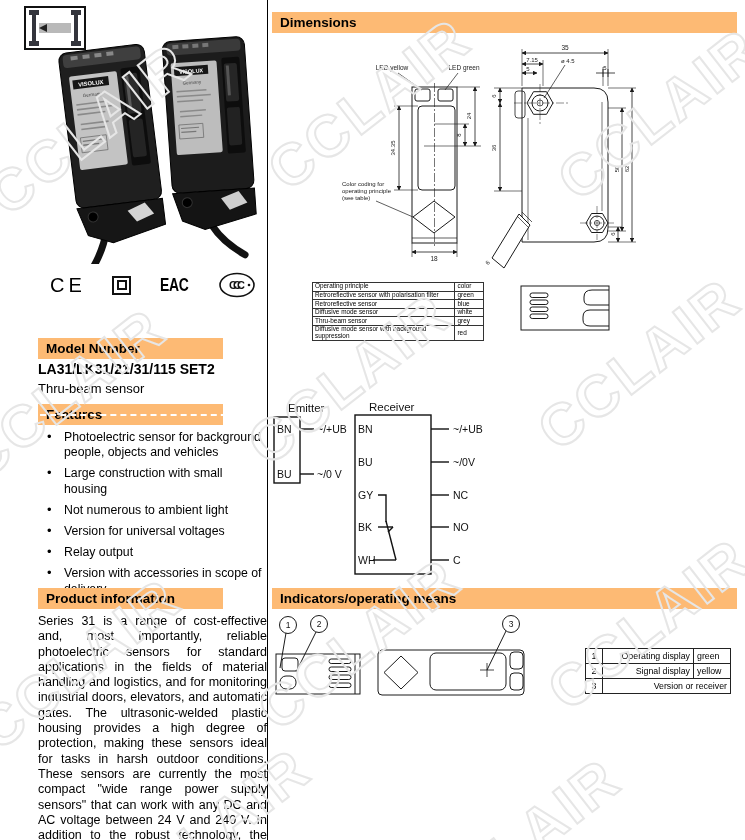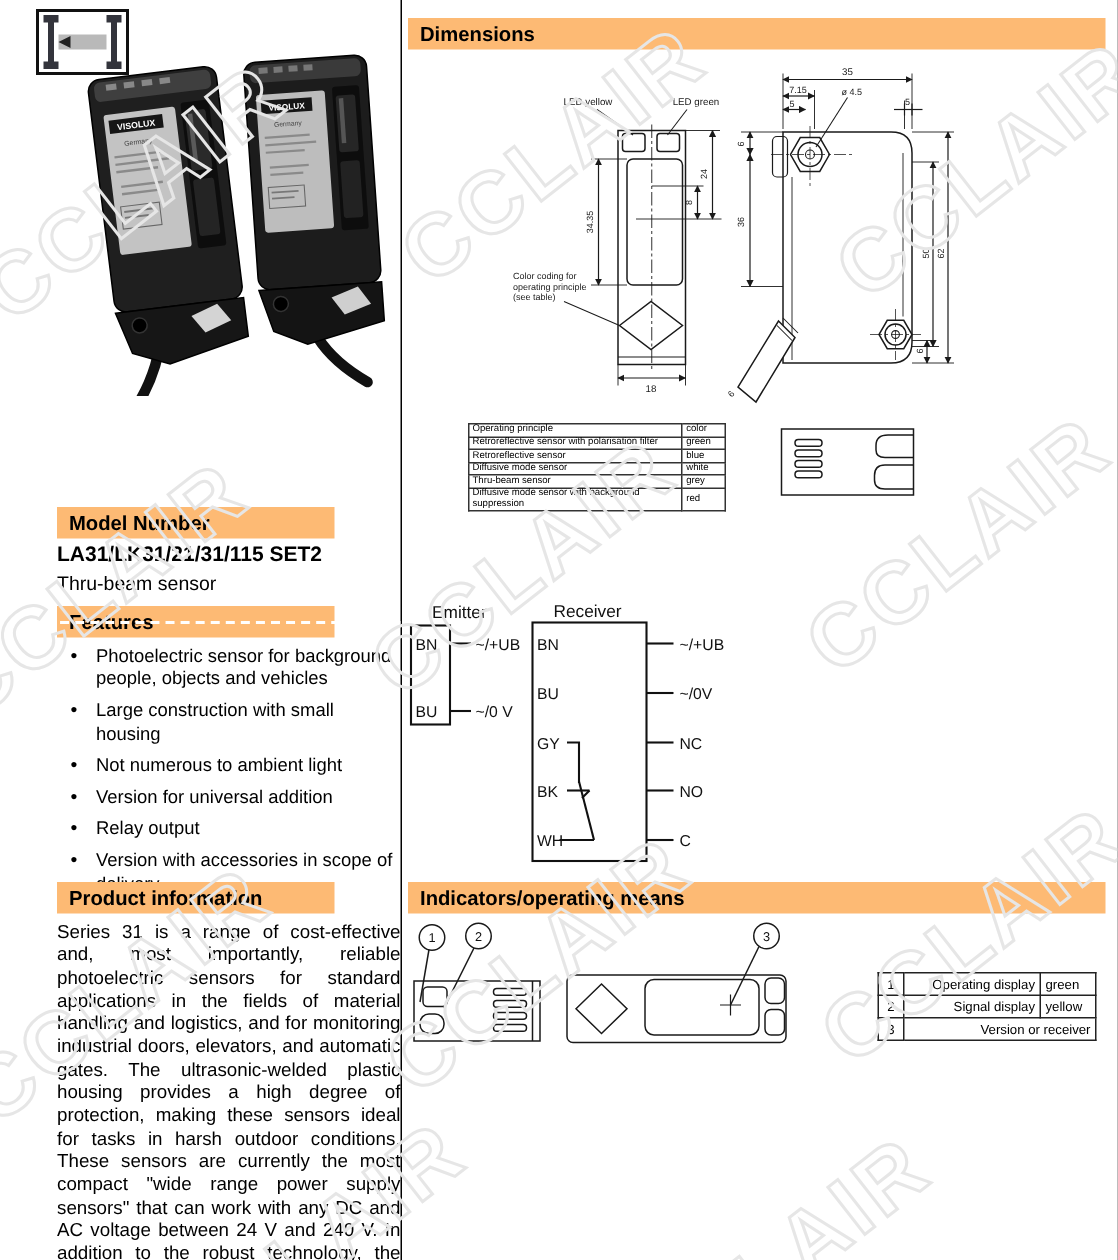--- a/index.html
+++ b/index.html
@@ -132,33 +132,45 @@
       <rect x="60" y="22" width="19" height="98" rx="2" fill="#0d0d0d"></rect>
       <rect x="62" y="28" width="14" height="40" rx="2" fill="#2a2a2a"></rect>
       <rect x="62" y="74" width="14" height="38" rx="2" fill="#242424"></rect>
       <rect x="64" y="30" width="3" height="32" fill="#5a5a5a"></rect>
       <path d="M0,156 L86,156 L86,182 L32,194 L8,184 Z" fill="#161616" stroke="#000"></path>
       <polygon points="50,164 68,158 76,170 58,176" fill="#d4d4d4"></polygon>
       <circle cx="15" cy="166" r="5" fill="#000" stroke="#333"></circle>
     </g>
   </svg>
 
+  <div class="marks">
+    <span class="ce">CE</span>
+    <span class="class2">
+        <i></i>
+      </span>
+    <span class="eac">EAC</span>
+    <svg width="40" height="28" viewBox="0 0 40 28">
+      <ellipse cx="19" cy="14" rx="17" ry="11.5" fill="none" stroke="#111" stroke-width="1.6"></ellipse>
+      <text x="17" y="18" font-size="11" font-weight="bold" letter-spacing="-4" text-anchor="middle" fill="#111">CCC</text>
+      <circle cx="31" cy="14" r="1.3" fill="#111"></circle>
+    </svg>
+  </div>
 
   <div class="bar bar-left" style="top:338px">Model Number</div>
   <div class="model-number">LA31/LK31/21/31/115 SET2</div>
   <div class="model-type">Thru-beam sensor</div>
 
   <div class="bar bar-left" style="top:404px">Features</div>
   <div class="pagebreak"></div>
 
   <div class="features">
     <div class="feat-item"><span class="bullet">•</span><span>Photoelectric sensor for background people, objects and vehicles</span></div>
     <div class="feat-item"><span class="bullet">•</span><span>Large construction with small housing</span></div>
     <div class="feat-item"><span class="bullet">•</span><span>Not numerous to ambient light</span></div>
-    <div class="feat-item"><span class="bullet">•</span><span>Version for universal addition</span></div>
+    <div class="feat-item"><span class="bullet">•</span><span>Version for universal voltages</span></div>
     <div class="feat-item"><span class="bullet">•</span><span>Relay output</span></div>
     <div class="feat-item"><span class="bullet">•</span><span>Version with accessories in scope of delivery</span></div>
   </div>
 
   <div class="bar bar-left" style="top:588px">Product information</div>
   <div class="prodtext">Series 31 is a range of cost-effective and, most importantly, reliable photoelectric sensors for standard applications in the fields of material handling and logistics, and for monitoring industrial doors, elevators, and automatic gates. The ultrasonic-welded plastic housing provides a high degree of protection, making these sensors ideal for tasks in harsh outdoor conditions. These sensors are currently the most compact "wide range power supply sensors" that can work with any DC and AC voltage between 24 V and 240 V. In addition to the robust technology, the sensors offer numerous product details that help the user with assembly, connection and operation.</div>
 
   <div class="bar bar-right" style="top:12px">Dimensions</div>
 
   <svg class="abs" style="left:278px;top:36px" width="460" height="258" viewBox="0 0 460 258">

